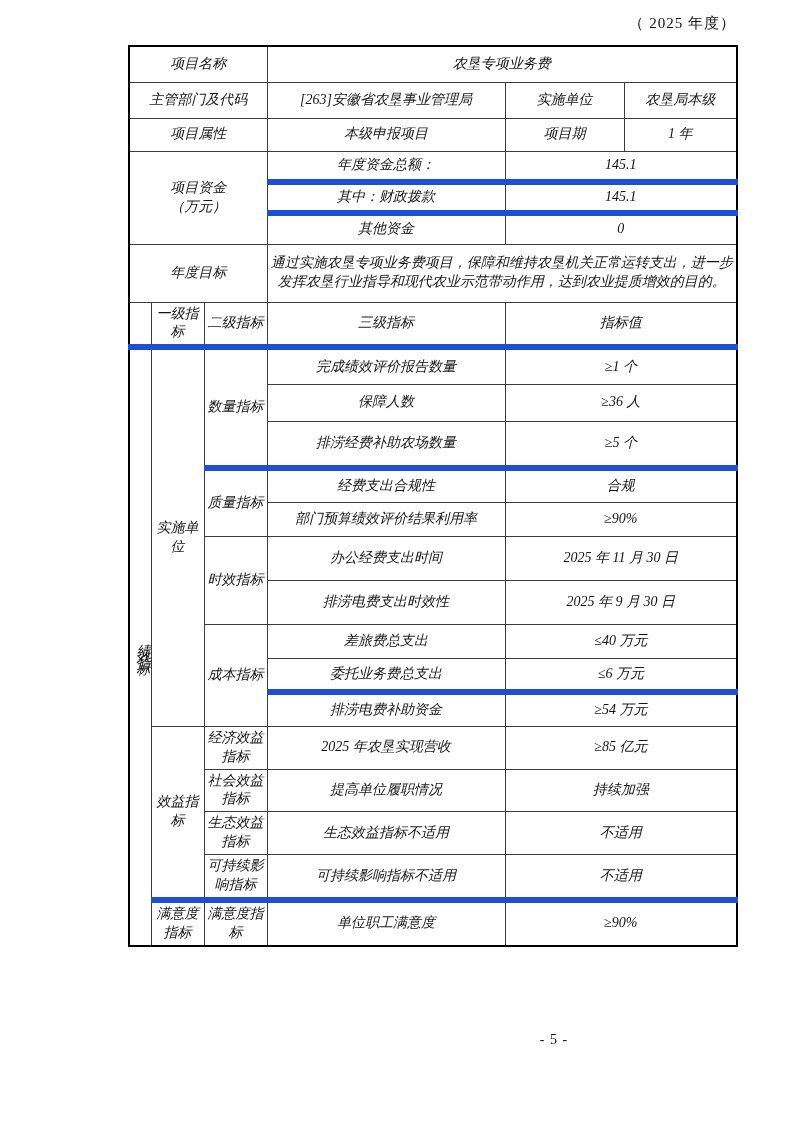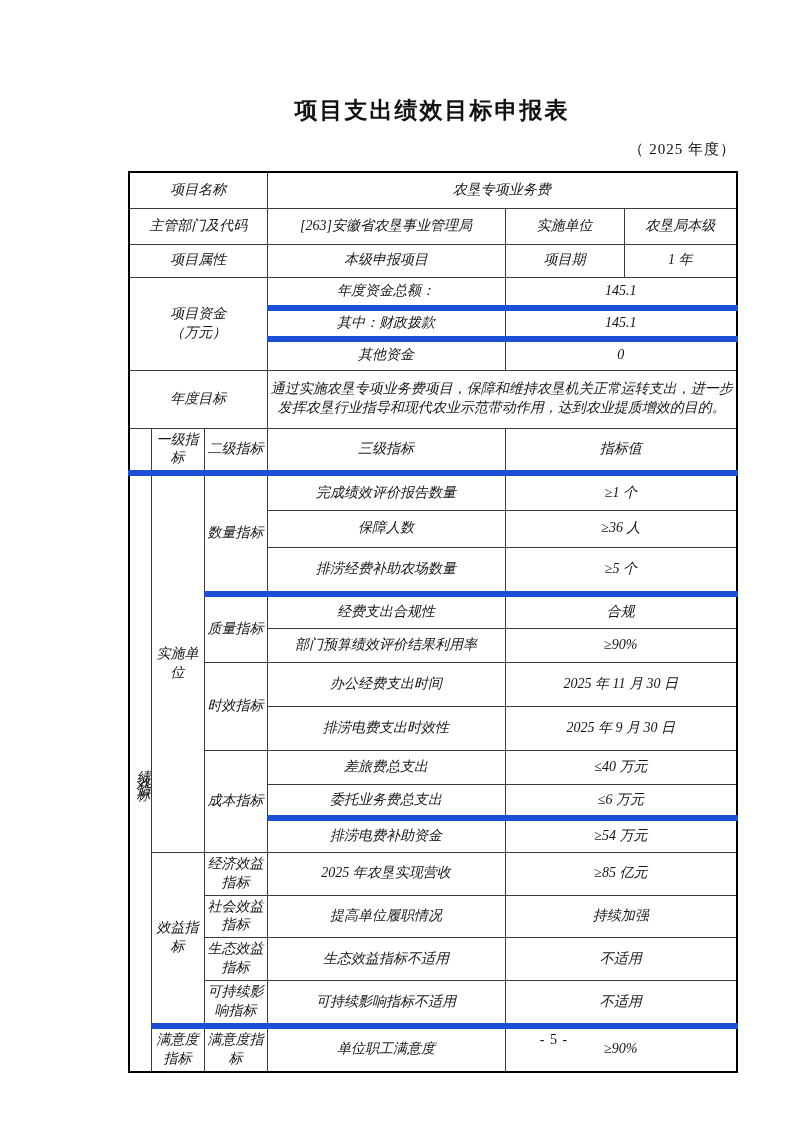--- a/index.html
+++ b/index.html
@@ -48,21 +48,20 @@
   
   tr.h36{height:36px;} tr.h33{height:33px;} tr.h31{height:31px;}
   tr.h58{height:58px;} tr.h38{height:38px;} tr.h37{height:37px;}
   tr.h35{height:47px;margin-left:9px;} tr.h34{height:34px;} tr.h44{height:44px;}
   tr.h42{height:42px;padding-left:8px;}
 </style>
 </head>
 <body>
 
 <div class="sheet">
-  <h1 class="title">项目支出绩效目标申报表</h1>
   <div class="subtitle">（  2025  年度）</div>
 
   <table class="decl">
     <colgroup>
       <col style="width:22px">
         <col style="width:53px">
         <col style="width:63px">
       <col style="width:238px">
         <col style="width:119px">
         <col style="width:113px">

